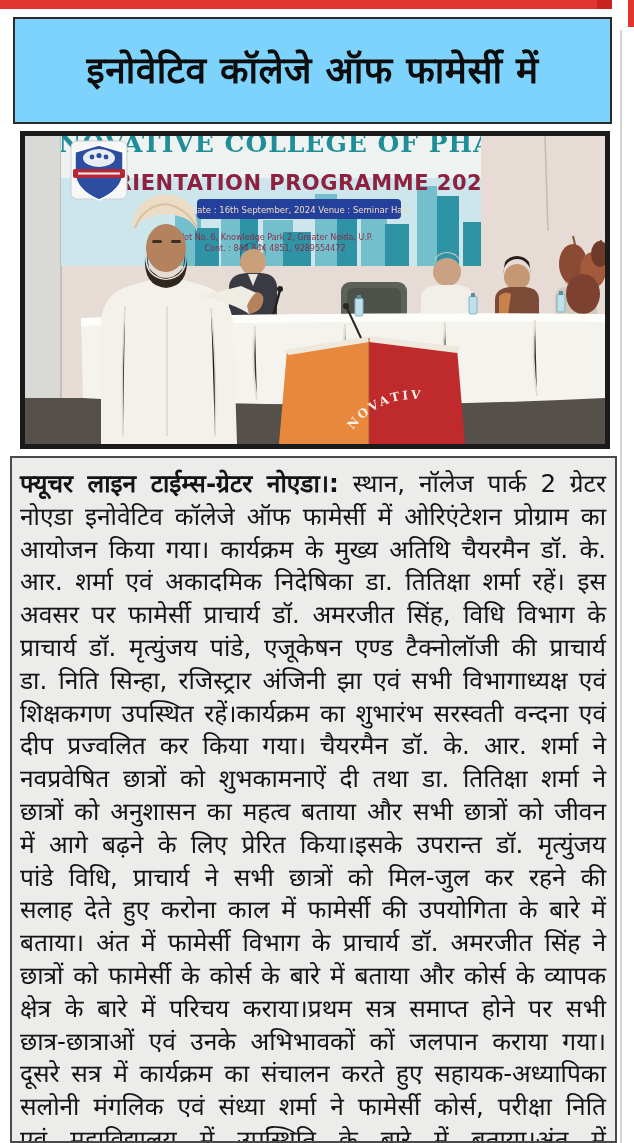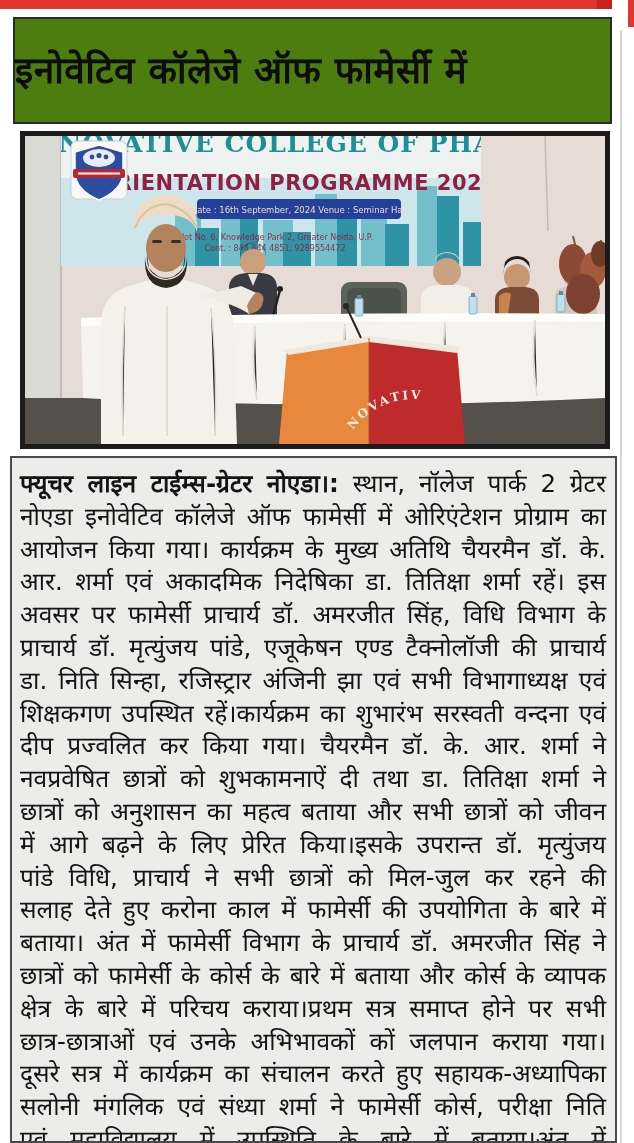--- a/index.html
+++ b/index.html
@@ -9,22 +9,22 @@
   }
   
   .top-bar{position:absolute;left:0;top:0;width:597px;height:9px;background:#e23530;}
   .top-bar-endcap{position:absolute;left:597px;top:0;width:15px;height:9px;background:#c8231f;}
   .corner-accent{position:absolute;left:628px;top:0;width:6px;height:27px;background:#e23530;}
   .column-divider{position:absolute;left:620px;top:30px;width:2px;height:1113px;background:#d8d4cf;}
 
   
   .headline-box{
     position:absolute;left:13px;top:17px;width:595px;height:103px;
-    border:2px solid #2b2b2b;background:#4d7c0f;
-    display:flex;flex-direction:column;align-items:flex-start;justify-content:center;
+    border:2px solid #2b2b2b;background:#7dd3fc;
+    display:flex;flex-direction:column;align-items:center;justify-content:center;
   }
   .headline-line{
     font-weight:700;color:#0d0d0d;font-size:37px;line-height:47px;
     letter-spacing:0.5px;white-space:nowrap;
   }
 
   
   .photo-frame{
     position:absolute;left:20px;top:131px;width:580px;height:308px;
     border:5px solid #1b1b1b;background:#e6ddd6;

